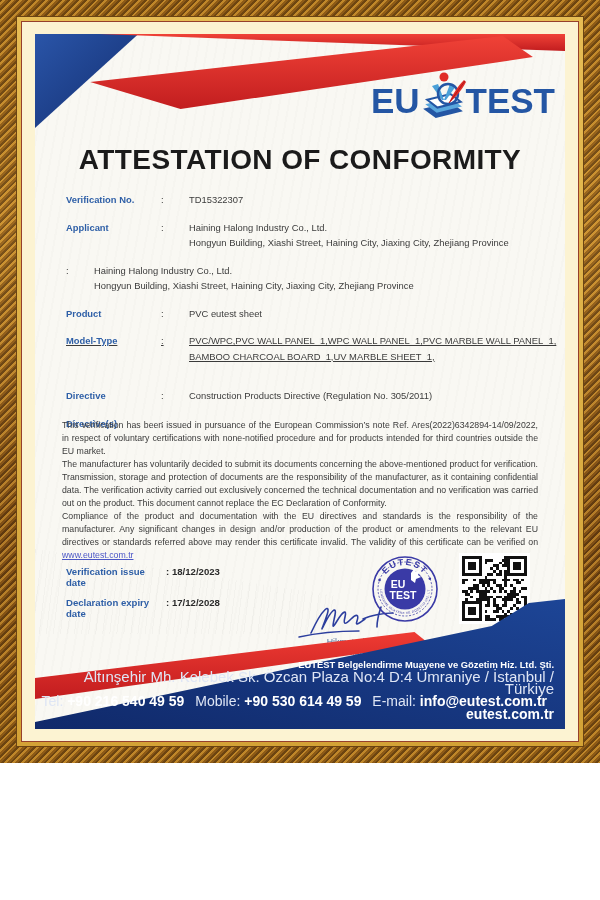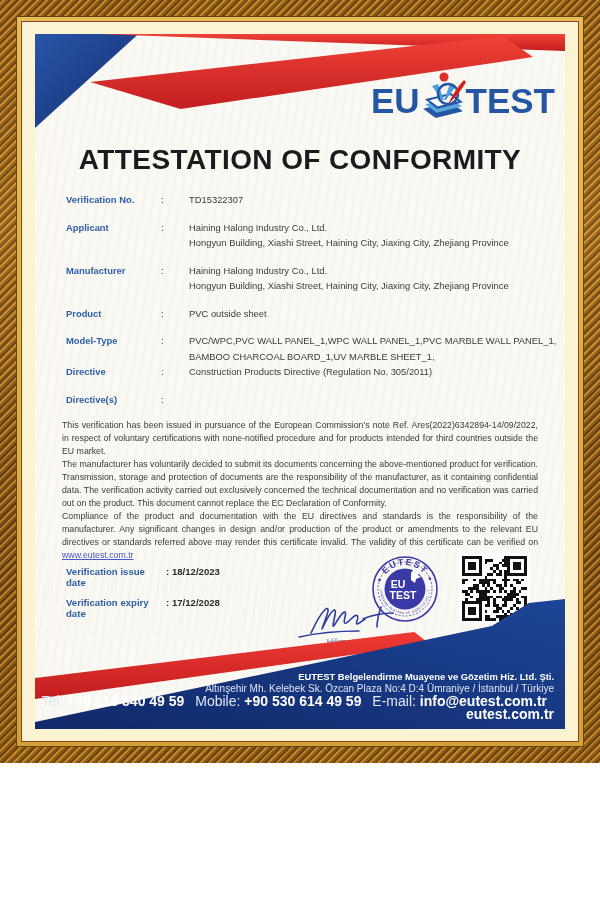--- a/index.html
+++ b/index.html
@@ -43,21 +43,21 @@
   .logo .word{font-size:35px;font-weight:bold;color:#2456a4;letter-spacing:0px;line-height:1;}
   .logo .emblem{width:52px;height:56px;margin:0 -4px 0 -2px;position:relative;top:-2px;}
 
   
   .title{position:absolute;top:110px;left:0;width:100%;text-align:center;
     font-size:28px;font-weight:bold;color:#1b1b1b;letter-spacing:.4px;}
 
   
   .fields{position:absolute;top:158px;left:31px;right:26px;font-size:9.4px;color:#3b3b3b;}
   .frow{display:flex;margin-bottom:12px;line-height:15.5px;gap:16px;}
-  .frow.tight{margin-bottom:0;}
+  .frow.tight{margin-bottom:24px;text-decoration:underline;}
   .flabel{flex:none;width:79px;font-weight:bold;color:#2e5fa7;}
   .fcolon{flex:none;width:12px;color:#3b3b3b;}
   .fcolon::before{content:":";}
   .fvalue{flex:1;}
   .fvalue div{white-space:nowrap;}
 
   
   .bodytext{position:absolute;top:385px;left:27px;right:27px;
     font-size:8.75px;line-height:13px;color:#3a3a3a;text-align:justify;}
   .bodytext p{margin:0;}
@@ -79,21 +79,21 @@
   .sig .srole{font-size:8.8px;color:#54719f;}
 
   
   .paperstack{position:absolute;left:0;bottom:95px;width:300px;height:85px;
     background:repeating-linear-gradient(97deg, rgba(100,100,95,.05) 0 1px, transparent 1px 7px);
     clip-path:polygon(0 0,100% 55%,100% 100%,0 100%);opacity:.8;}
 
   
   .footer{position:absolute;right:11px;bottom:9px;text-align:right;color:#ffffff;line-height:12.3px;}
   .f1{font-size:9.4px;font-weight:bold;}
-  .f2{font-size:10px;color:#dfe6f5;}
+  .f2{font-size:15px;color:#dfe6f5;}
   .f3{font-size:14px;color:#dfe6f5;}
   .f3 b{color:#ffffff;}
   .f3 .gap{display:inline-block;width:7px;}
 </style>
 </head>
 <body>
 
 <div class="frame-outer">
  <div class="frame-gold">
   <div class="mat">
@@ -143,32 +143,31 @@
       </div>
       <div class="frow">
         <span class="flabel">Applicant</span>
               <span class="fcolon"></span>
         <span class="fvalue">
           <div>Haining Halong Industry Co., Ltd.</div>
           <div>Hongyun Building, Xiashi Street, Haining City, Jiaxing City, Zhejiang Province</div>
         </span>
       </div>
       <div class="frow">
-        <span class="flabel">Manufacturer</span>
               <span class="fcolon"></span>
         <span class="fvalue">
           <div>Haining Halong Industry Co., Ltd.</div>
           <div>Hongyun Building, Xiashi Street, Haining City, Jiaxing City, Zhejiang Province</div>
         </span>
       </div>
       <div class="frow">
         <span class="flabel">Product</span>
               <span class="fcolon"></span>
         <span class="fvalue">
-                <div>PVC outside sheet</div>
+                <div>PVC eutest sheet</div>
               </span>
       </div>
       <div class="frow tight">
         <span class="flabel">Model-Type</span>
               <span class="fcolon"></span>
         <span class="fvalue">
           <div>PVC/WPC,PVC WALL PANEL_1,WPC WALL PANEL_1,PVC MARBLE WALL PANEL_1,</div>
           <div>BAMBOO CHARCOAL BOARD_1,UV MARBLE SHEET_1,</div>
         </span>
       </div>
@@ -190,21 +189,21 @@
       <p>The manufacturer has voluntarily decided to submit its documents concerning the above-mentioned product for verification. Transmission, storage and protection of documents are the responsibility of the manufacturer, as it containing confidential data. The verification activity carried out exclusively concerned the technical documentation and no verification was carried out on the product. This document cannot replace the EC Declaration of Conformity.</p>
       <p><span>Compliance of the product and documentation with the EU directives and standards is the responsibility of the manufacturer. Any significant changes in design and/or production of the product or amendments to the relevant EU directives or standards referred above may render this certificate invalid. The validity of this certificate can be verified on </span><a href="#">www.eutest.com.tr</a></p>
     </div>
 
     <div class="dates">
       <div class="drow">
         <span class="dlabel">Verification issue date</span>
         <span class="dvalue">18/12/2023</span>
       </div>
       <div class="drow">
-        <span class="dlabel">Verification expiry date</span>
+        <span class="dlabel">Declaration expiry date</span>
         <span class="dvalue">17/12/2028</span>
       </div>
     </div>
 
     <div class="sig">
       <svg width="110" height="42" viewBox="0 0 110 42">
         <path d="M18,34 C30,8 38,4 34,16 C30,28 26,36 32,24 C38,12 44,6 42,16 C40,26 38,32 44,22 C50,12 54,10 52,18 C50,26 52,26 58,20 C64,14 66,16 64,22 C62,28 66,24 72,20" fill="none" stroke="#2c3e9e" stroke-width="1.6" stroke-linecap="round"></path>
         <path d="M70,20 C78,16 92,14 100,14 M88,8 C86,14 84,24 84,28" fill="none" stroke="#2c3e9e" stroke-width="1.6" stroke-linecap="round"></path>
         <path d="M6,38 C24,34 48,32 66,32" fill="none" stroke="#2c3e9e" stroke-width="1.4" stroke-linecap="round"></path>
       </svg>

